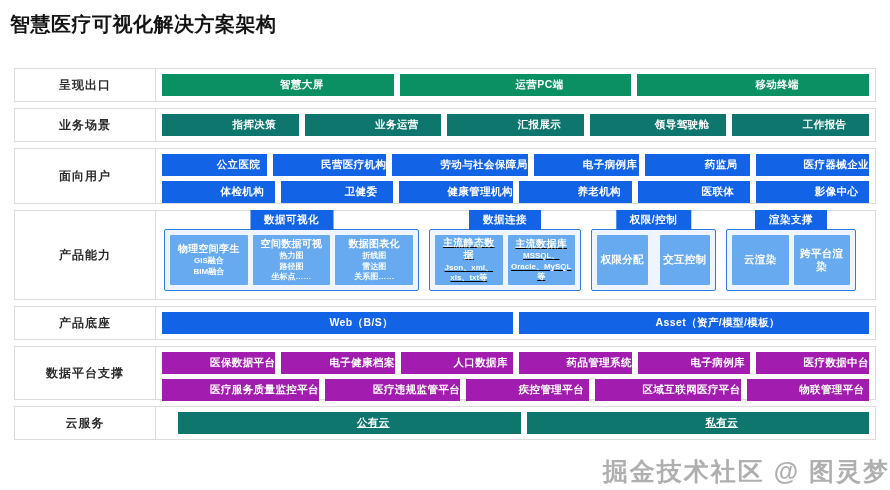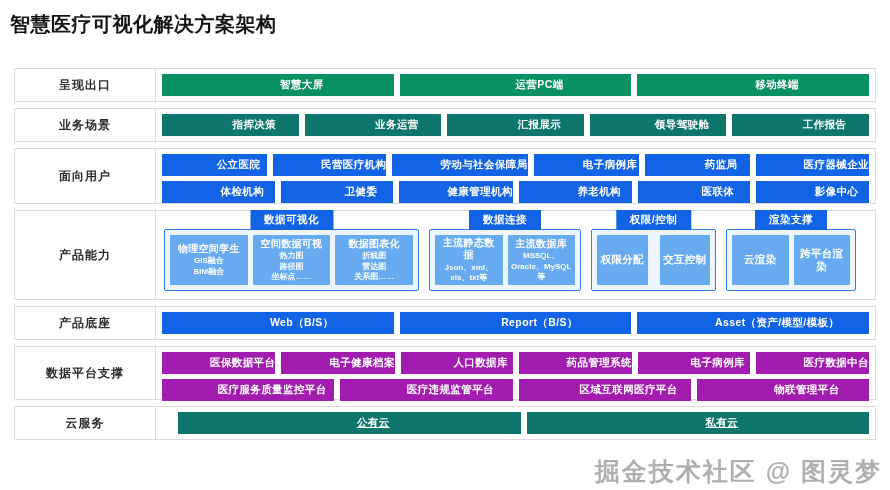--- a/index.html
+++ b/index.html
@@ -95,21 +95,21 @@
   }
   .group-title {
     position: absolute; top: -20px; left: 50%;
     transform: translateX(-50%);
     background: #1263e6;
     color: #fff; font-size: 10.5px; font-weight: bold;
     padding: 3px 14px; white-space: nowrap;
     letter-spacing: 0.5px;
   }
   .g-viz   { flex: 0 0 255px; }
-  .g-conn  { flex: 0 0 152px; }
+  .g-conn  { flex: 0 0 152px; text-decoration: underline; }
   .g-perm  { flex: 0 0 125px; gap: 12px; }
   .g-rend  { flex: 0 0 130px; }
 
   .subcell {
     flex: 1 1 0;
     background: #67aaf0;
     color: #ffffff;
     display: flex; flex-direction: column;
     align-items: center; justify-content: center;
     padding: 2px 3px;
@@ -120,21 +120,21 @@
     font-size: 10px; font-weight: bold; line-height: 1.25;
     letter-spacing: 0.3px;
   }
   .subcell .sc-sub {
     font-size: 8px; line-height: 1.3; font-weight: bold;
     margin-top: 1px; opacity: 0.97;
   }
   .subcell.tall-only .sc-title { font-size: 10.5px; }
 
   .watermark {
-    position: absolute; right: 8px; bottom: 2px;
+    position: absolute; right: 0; bottom: 2px;
     font-size: 25px; font-weight: bold;
     color: rgba(110,110,110,0.55);
     letter-spacing: 2px;
     pointer-events: none;
     white-space: nowrap;
   }
 </style>
 </head>
 <body>
 
@@ -244,40 +244,40 @@
         </div>
 
       </div>
     </div>
 
     <div class="row r-base">
       <div class="row-label">产品底座</div>
       <div class="row-body">
         <div class="cells">
           <div class="cell blue">Web（B/S）</div>
-          <div class="cell blue">Report（B/S）</div>
           <div class="cell blue">Asset（资产/模型/模板）</div>
         </div>
       </div>
     </div>
 
     <div class="row r-data">
       <div class="row-label">数据平台支撑</div>
       <div class="row-body">
         <div class="cells">
           <div class="cell steel">医保数据平台</div>
           <div class="cell steel">电子健康档案</div>
           <div class="cell steel">人口数据库</div>
           <div class="cell steel">药品管理系统</div>
           <div class="cell steel">电子病例库</div>
           <div class="cell steel">医疗数据中台</div>
         </div>
         <div class="cells">
           <div class="cell steel">医疗服务质量监控平台</div>
           <div class="cell steel">医疗违规监管平台</div>
+          <div class="cell steel">疾控管理平台</div>
           <div class="cell steel">区域互联网医疗平台</div>
           <div class="cell steel">物联管理平台</div>
         </div>
       </div>
     </div>
 
     <div class="row r-cloud">
       <div class="row-label">云服务</div>
       <div class="row-body">
         <div class="cells">

